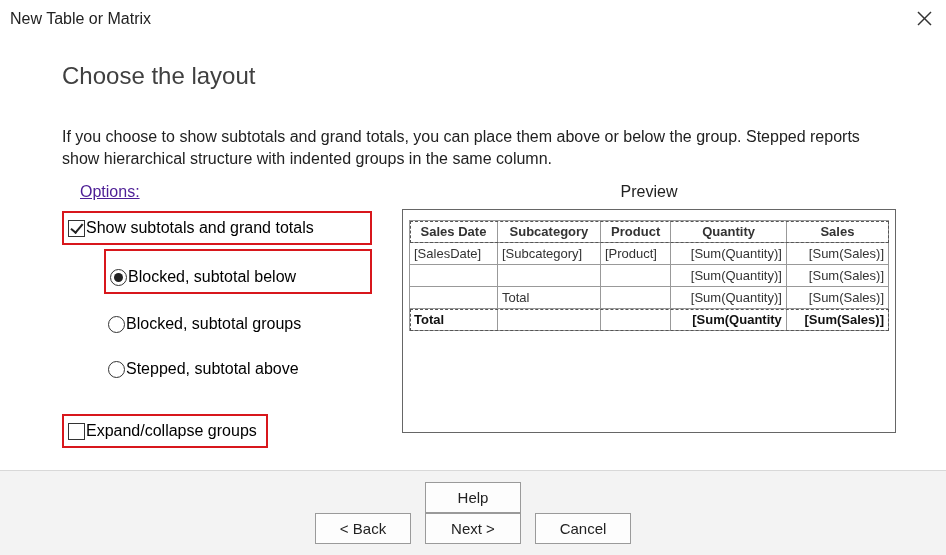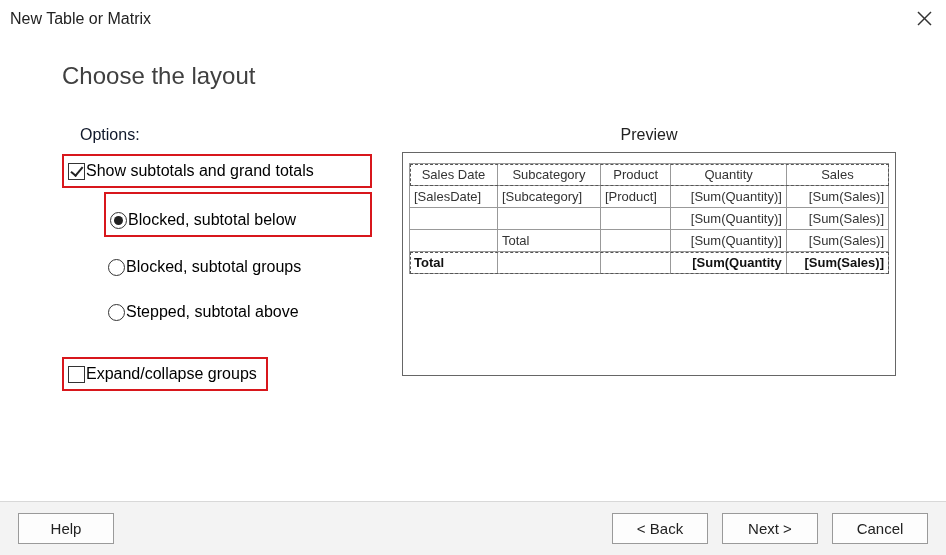--- a/index.html
+++ b/index.html
@@ -43,23 +43,24 @@
       line-height: 1.35;
       margin-bottom: 14px;
     }
     .columns {
       display: flex;
       gap: 30px;
     }
     .left-col { flex: 0 0 310px; }
     .options-label {
       font-size: 16px;
-      color: #0f172a;
+      color: #4c1d95;
       margin-left: 18px;
       margin-bottom: 10px;
+      text-decoration: underline;
     }
     .opt-row {
       display: flex;
       align-items: center;
       gap: 1px;
       font-size: 16px;
       color: #000;
       padding: 6px 8px 6px 4px;
       margin-bottom: 4px;
     }
@@ -113,39 +114,40 @@
       color: #333;
     }
     .ptable th, .ptable td {
       border: 1px solid #999;
       padding: 3px 4px;
       text-align: left;
       white-space: nowrap;
       overflow: hidden;
     }
     .ptable th {
-      font-weight: 400;
+      font-weight: 700;
       color: #333;
       background: #fff;
       text-align: center;
     }
     .ptable .right { text-align: right; }
     .ptable tr.bold td { font-weight: 700; color: #111; }
     .ptable thead tr { outline: 1px dashed #555; outline-offset: -1px; }
     .ptable tr.bold { outline: 1px dashed #555; outline-offset: -1px; }
 
     .footer {
       position: absolute;
       bottom: 0; left: 0; right: 0;
       background: #f3f3f3;
       border-top: 1px solid #d8d8d8;
       padding: 11px 18px;
       display: flex;
       justify-content: space-between;
       align-items: center;
+      flex-direction: column;
     }
     .btn {
       min-width: 96px;
       height: 31px;
       background: #fdfdfd;
       border: 1px solid #9a9a9a;
       font-size: 15px;
       color: #222;
       cursor: pointer;
       padding: 0 18px;
@@ -160,20 +162,21 @@
   <div class="close-x">
     <svg width="15" height="15" viewBox="0 0 15 15" fill="none">
       <line x1="1" y1="1" x2="14" y2="14"></line>
       <line x1="14" y1="1" x2="1" y2="14"></line>
     </svg>
   </div>
 </div>
 
 <div class="content">
   <div class="heading">Choose the layout</div>
+  <div class="desc">If you choose to show subtotals and grand totals, you can place them above or below the group. Stepped reports show hierarchical structure with indented groups in the same column.</div>
 
   <div class="columns">
 
     <div class="left-col">
       <div class="options-label">Options:</div>
 
       <div class="opt-row hl">
         <span class="checkbox checked"></span>
         <span>Show subtotals and grand totals</span>
       </div>

